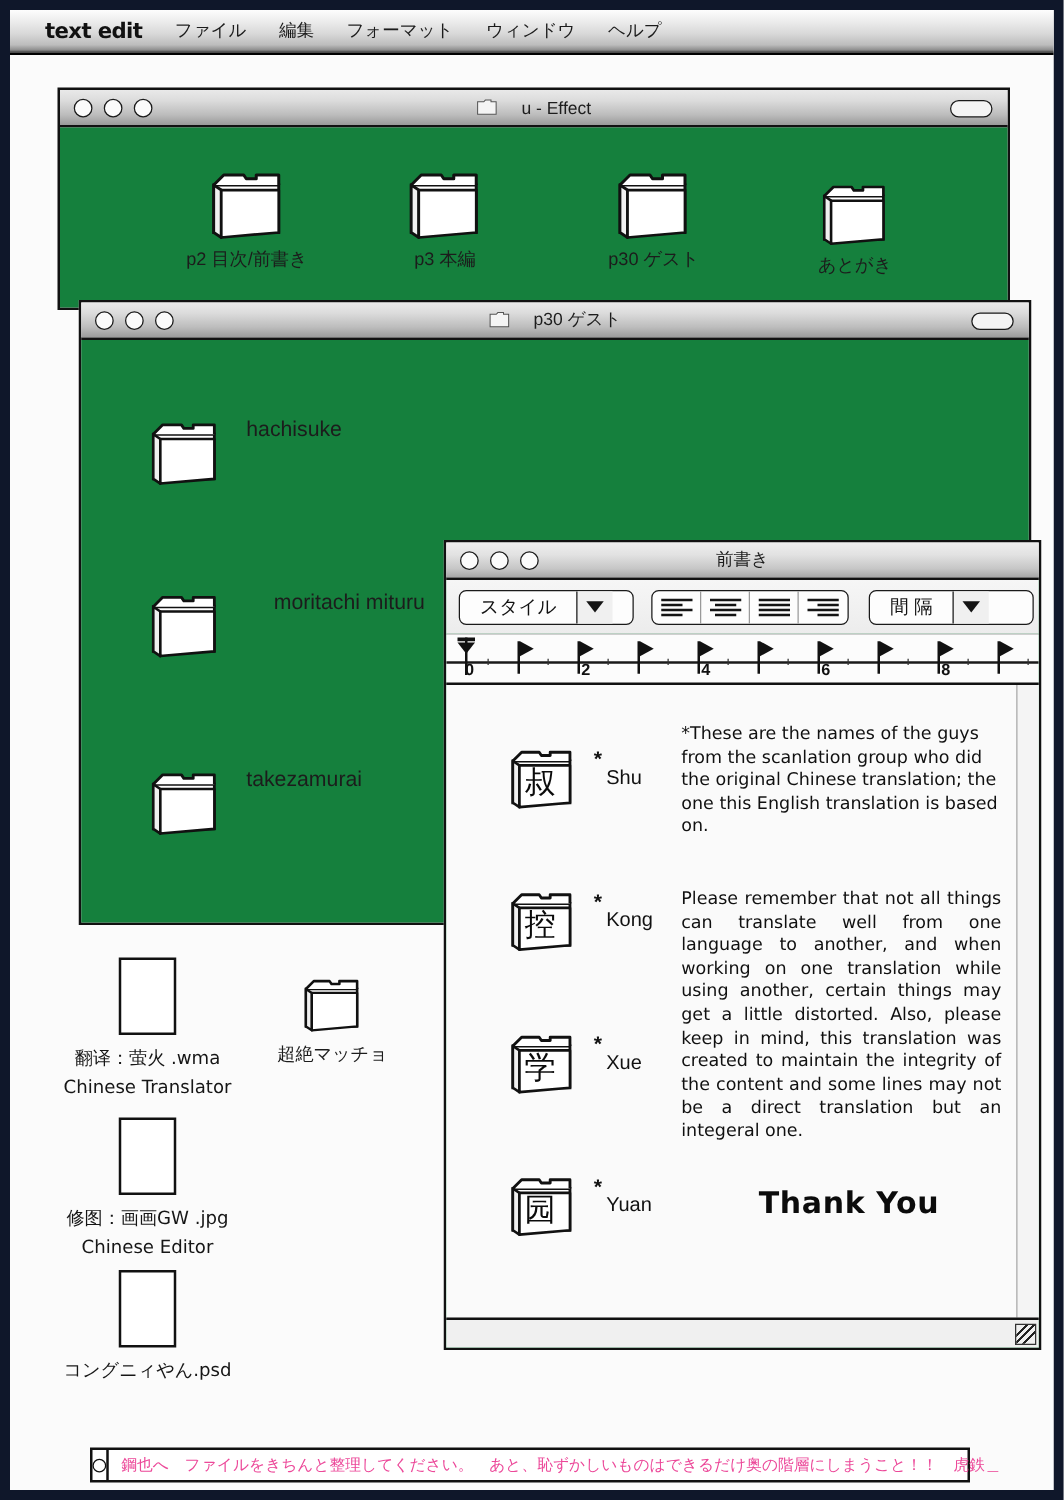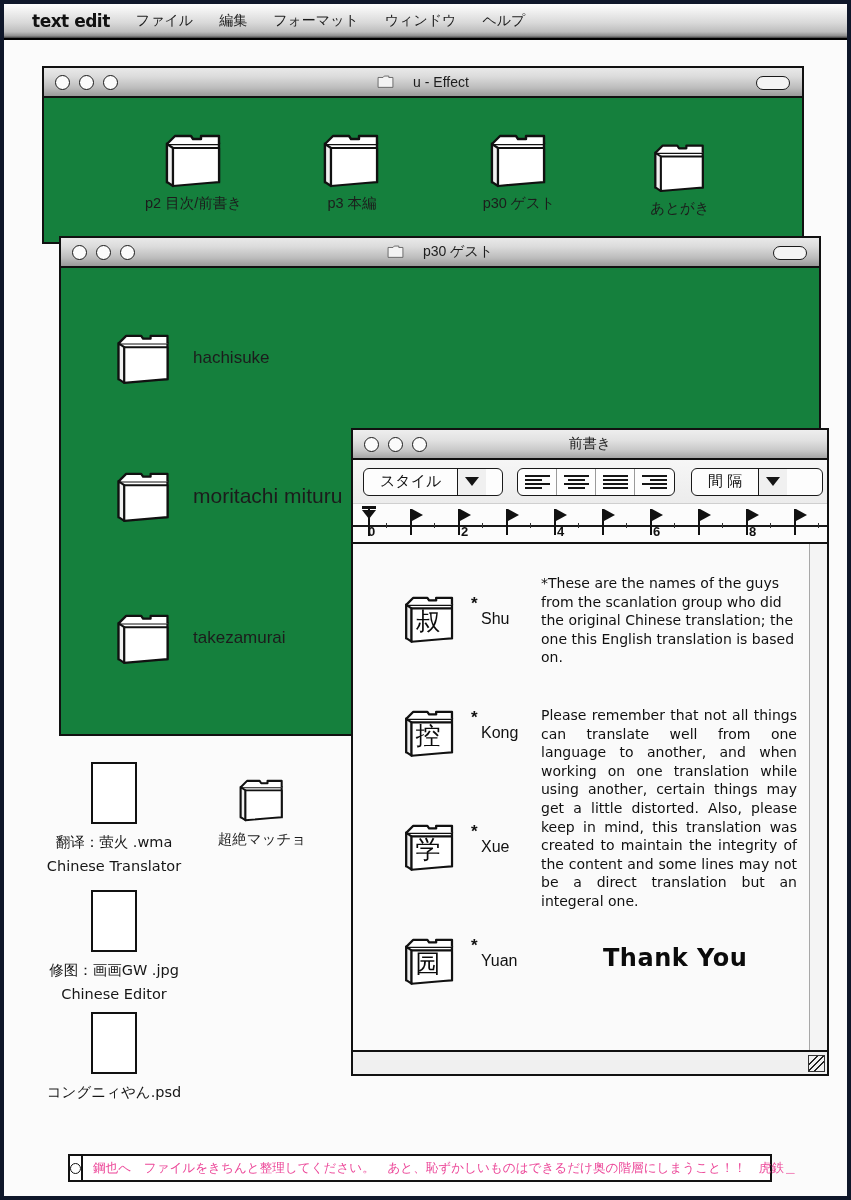--- a/index.html
+++ b/index.html
@@ -6,21 +6,21 @@
   body{
     width:851px;height:1200px;
     background:#ffffff;
     font-family:"Liberation Sans","DejaVu Sans",sans-serif;
     overflow:hidden;
     position:relative;
   }
   #root{
     position:absolute;inset:0;
     background:#fbfbfb;
-    border:4px solid #0f172a;
+    border:8px solid #0f172a;
     box-sizing:border-box;
     overflow:hidden;
     padding-left:41px;
   }
 
   
   .menubar{
     position:absolute;left:0;top:0;width:100%;height:36px;
     background:linear-gradient(180deg,#fdfdfd 0%,#f2f2f2 18%,#d9d9d9 55%,#bdbdbd 82%,#8e8e8e 94%,#3a3a3a 100%);
     border-bottom:2px solid #000;
@@ -64,21 +64,21 @@
     border:1.8px solid #1a1a1a;background:#f4f4f4;box-sizing:border-box;
   }
   .win-body{position:absolute;left:0;right:0;top:30px;bottom:0;background:#15803d;}
 
   
   .folder-ico{position:relative;display:block;}
   .folder-ico svg{display:block;}
   .ficon-label{font-size:14.5px;color:#1c1c1c;white-space:nowrap;}
 
   .fitem{position:absolute;display:flex;flex-direction:column;align-items:center;}
-  .fitem-row{position:absolute;display:flex;align-items:center;gap:18px;}
+  .fitem-row{position:absolute;display:flex;align-items:flex-start;gap:18px;}
 
   
   .toolbar{
     position:absolute;left:0;right:0;top:0;height:44px;
     background:linear-gradient(180deg,#f6f6f6,#ececec);
     display:flex;align-items:center;
     border-bottom:1px solid #cfcfcf;
     box-sizing:border-box;
   }
   .combo{
@@ -305,21 +305,21 @@
 
       <div class="fitem-row" style="left:52px;top:200px;">
         <span class="folder-ico">
           <svg viewBox="0 0 66 58" width="62" height="55">
             <path d="M6,14 L6,52 L58,52 L58,14 Z" fill="#fff" stroke="#111" stroke-width="2.4"></path>
             <path d="M6,14 L14,6 L30,6 L32,9 L40,9 L40,6 L58,6 L58,14" fill="#fff" stroke="#111" stroke-width="2.4" stroke-linejoin="round"></path>
             <path d="M6,14 L6,52 L12,56 L12,18 Z" fill="#f0f0f0" stroke="#111" stroke-width="2.2" stroke-linejoin="round"></path>
             <path d="M12,18 L58,18 L58,52 L12,56 Z" fill="#fff" stroke="#111" stroke-width="2.2" stroke-linejoin="round"></path>
           </svg>
         </span>
-        <span class="ficon-label" style="font-size:21px;">moritachi mituru</span>
+        <span class="ficon-label" style="font-size:17px;margin-left:22px;">moritachi mituru</span>
       </div>
 
       <div class="fitem-row" style="left:52px;top:342px;">
         <span class="folder-ico">
           <svg viewBox="0 0 66 58" width="62" height="55">
             <path d="M6,14 L6,52 L58,52 L58,14 Z" fill="#fff" stroke="#111" stroke-width="2.4"></path>
             <path d="M6,14 L14,6 L30,6 L32,9 L40,9 L40,6 L58,6 L58,14" fill="#fff" stroke="#111" stroke-width="2.4" stroke-linejoin="round"></path>
             <path d="M6,14 L6,52 L12,56 L12,18 Z" fill="#f0f0f0" stroke="#111" stroke-width="2.2" stroke-linejoin="round"></path>
             <path d="M12,18 L58,18 L58,52 L12,56 Z" fill="#fff" stroke="#111" stroke-width="2.2" stroke-linejoin="round"></path>
           </svg>

